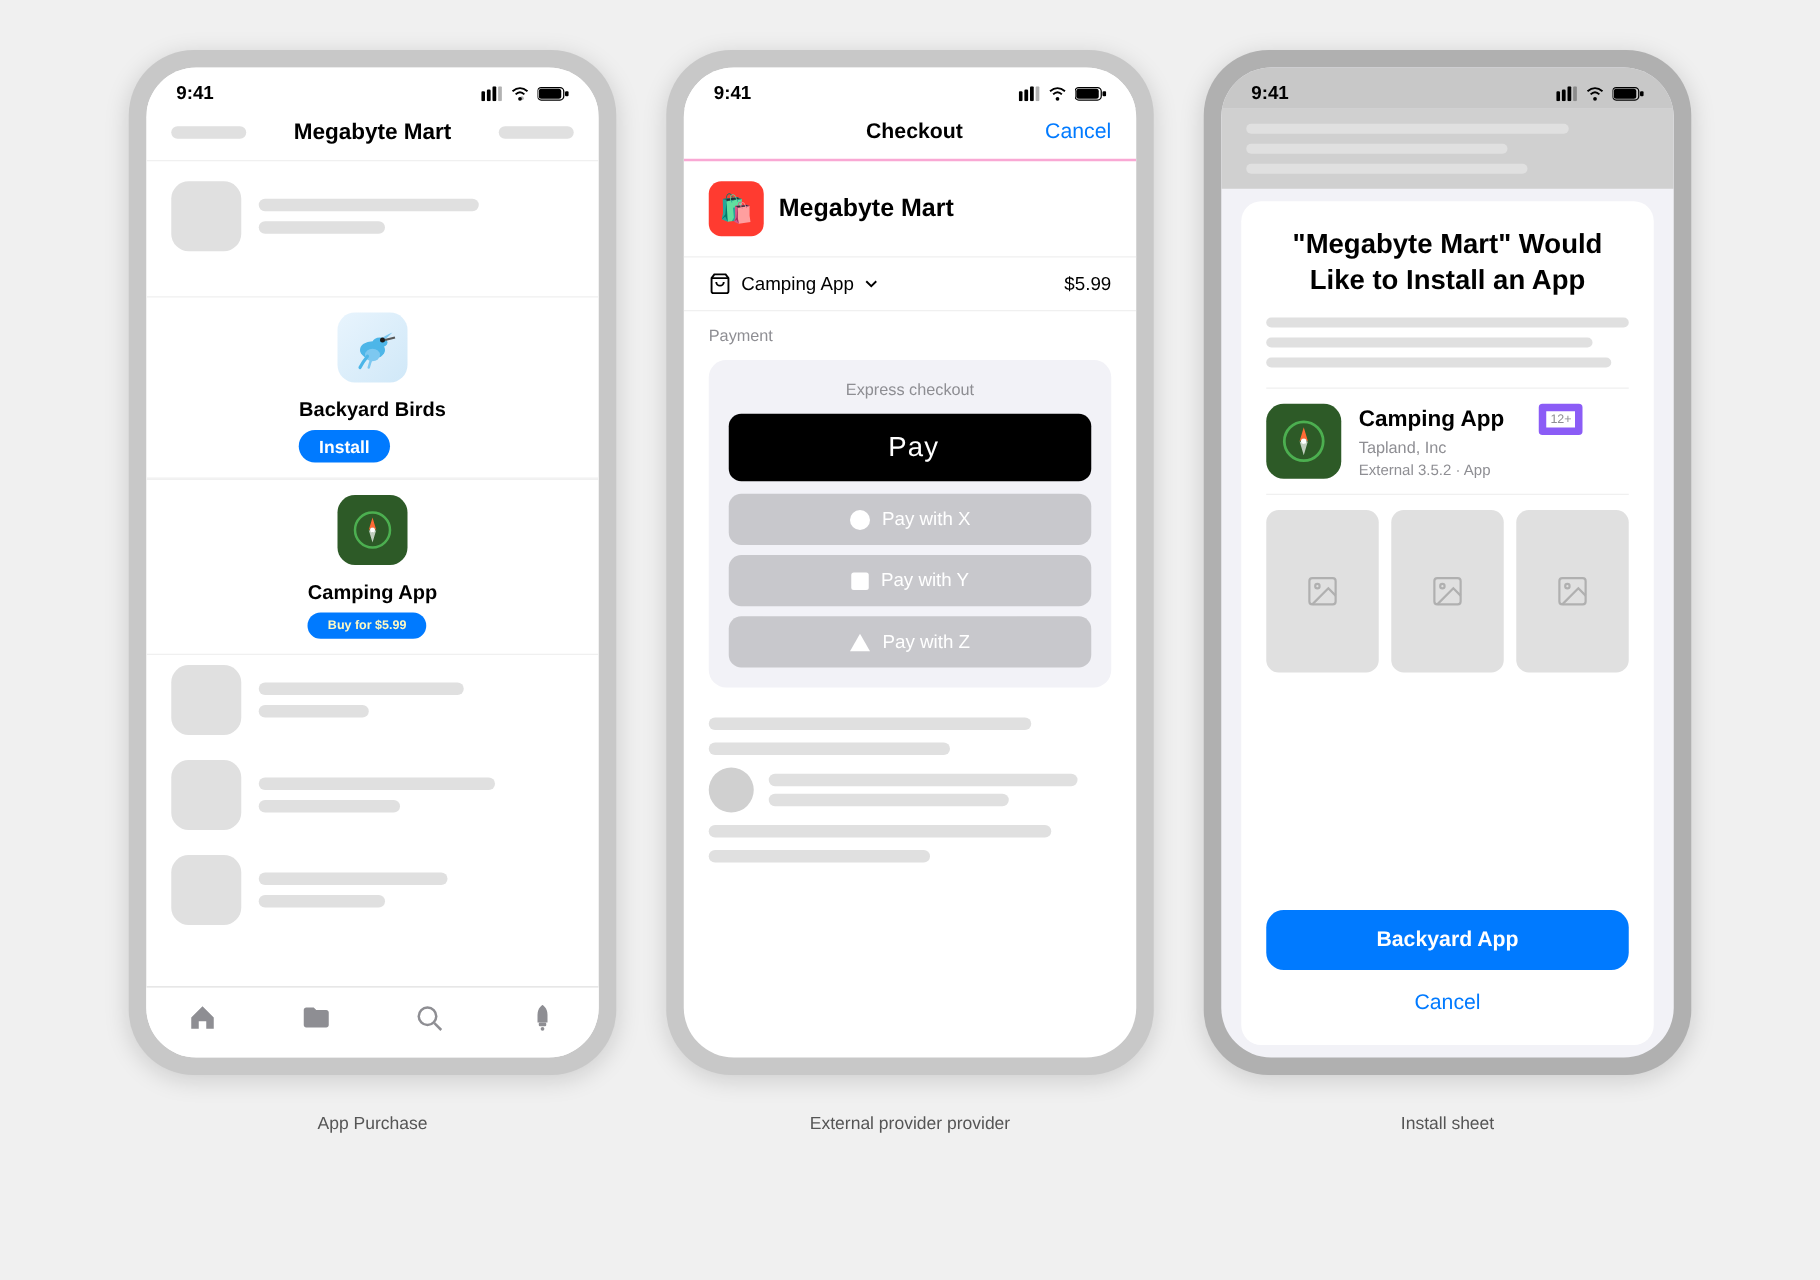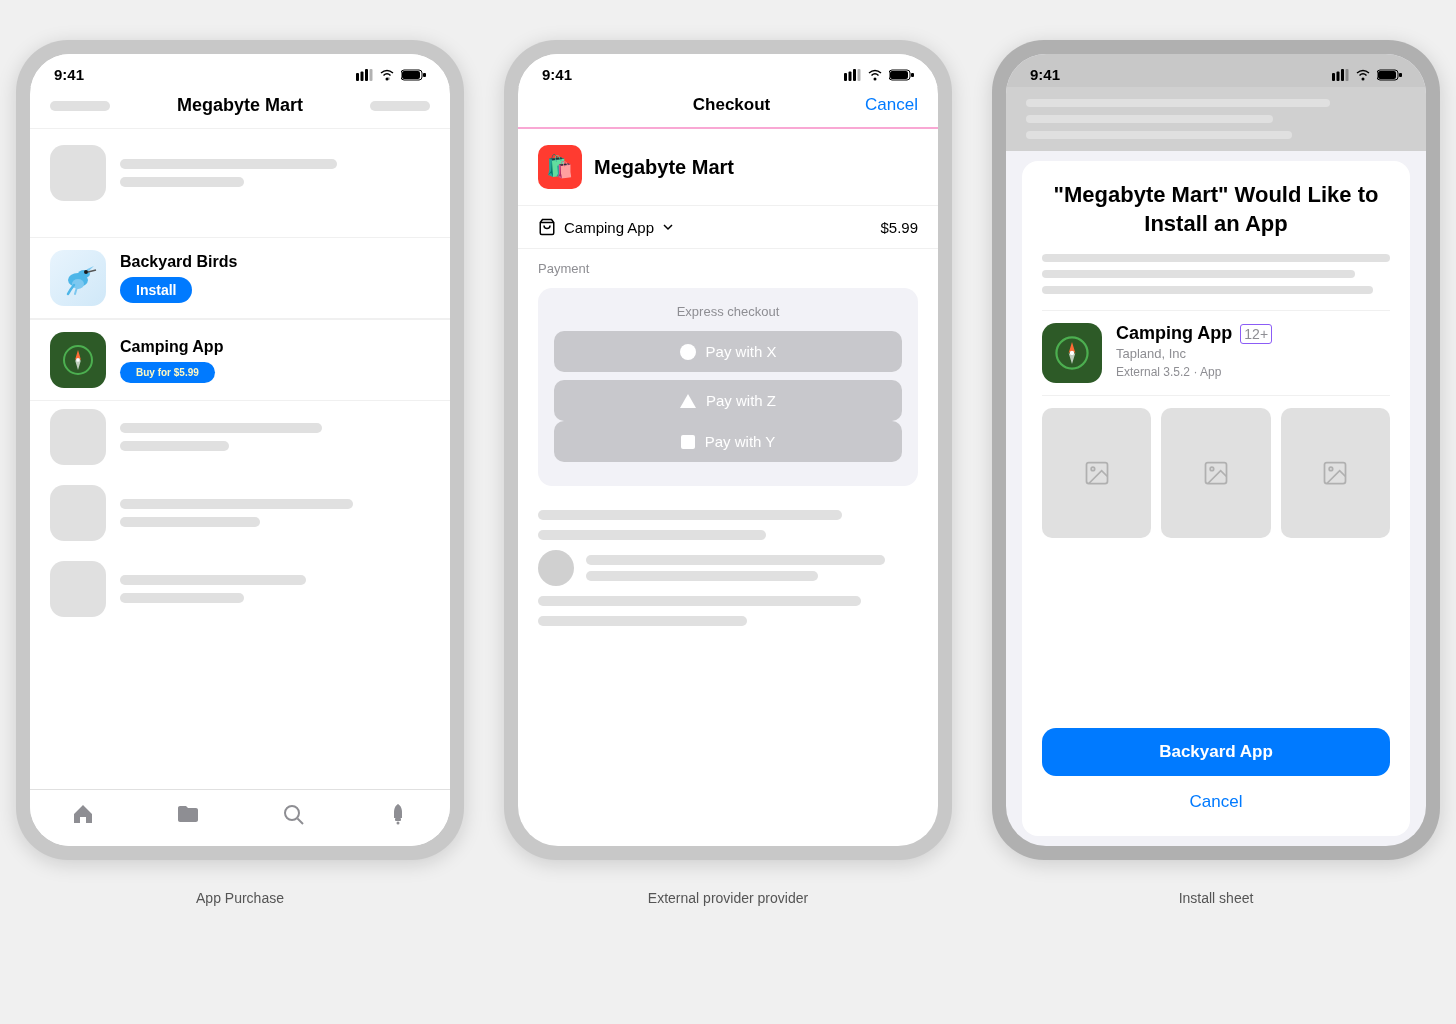--- a/index.html
+++ b/index.html
@@ -23,21 +23,21 @@
 
     .phone-label {
       font-size: 14px;
       color: #555;
       font-weight: 400;
       text-align: center;
       margin-top: 10px;
     }
 
     .phone {
-      width: 448px;
+      width: 390px;
       min-height: 820px;
       background: #c8c8c8;
       border-radius: 52px;
       padding: 14px;
       box-shadow: 0 4px 20px rgba(0,0,0,0.15);
       position: relative;
     }
 
     .phone-inner {
       background: #ffffff;
@@ -131,20 +131,21 @@
       border-radius: 5px;
     }
 
     .backyard-birds-item {
       display: flex;
       align-items: center;
       gap: 14px;
       padding: 12px 20px;
       border-top: 1px solid #f0f0f0;
       border-bottom: 1px solid #f0f0f0;
+      flex-direction: column;
     }
 
     .hummingbird-icon {
       width: 56px;
       height: 56px;
       border-radius: 14px;
       background: linear-gradient(135deg, #e8f4fd 0%, #d0e8f8 100%);
       display: flex;
       align-items: center;
       justify-content: center;
@@ -452,25 +453,26 @@
       margin-bottom: 2px;
     }
 
     .install-app-name {
       font-size: 18px;
       font-weight: 600;
       color: #000;
     }
 
     .age-badge {
-      font-size: 14px;
+      font-size: 10px;
       color: #8e8e93;
-      border: 1px solid #8b5cf6;
+      border: 6px solid #8b5cf6;
       border-radius: 3px;
       padding: 1px 3px;
+      margin-left: 20px;
     }
 
     .install-app-developer {
       font-size: 13px;
       color: #8e8e93;
       margin-bottom: 4px;
     }
 
     .install-app-version {
       font-size: 12px;
@@ -701,34 +703,38 @@
           </svg>
         </div>
         <span class="cart-price">$5.99</span>
       </div>
 
       <div class="payment-section">
         <div class="payment-label">Payment</div>
         <div class="payment-box">
           <div class="express-label">Express checkout</div>
 
+          <button class="apple-pay-btn">
+            <span style="font-size:20px;"></span>
+            <span style="font-size:22px;font-weight:500;letter-spacing:1px;">Pay</span>
+          </button>
 
           <button class="pay-option">
             <div class="pay-icon-circle"></div>
             <span>Pay with X</span>
           </button>
 
+          <button class="pay-option">
+            <div class="pay-icon-square"></div>
+            <span>Pay with Y</span>
+          </button>
+
           <button class="pay-option" style="margin-bottom:0">
             <div class="pay-icon-triangle"></div>
             <span>Pay with Z</span>
-          </button>
-
-          <button class="pay-option">
-            <div class="pay-icon-square"></div>
-            <span>Pay with Y</span>
           </button>
         </div>
       </div>
 
       <div class="phone2-bottom">
         <div class="bottom-placeholder" style="width:80%"></div>
         <div class="bottom-placeholder" style="width:60%"></div>
         <div class="bottom-avatar-row">
           <div class="bottom-avatar"></div>
           <div class="bottom-lines">

